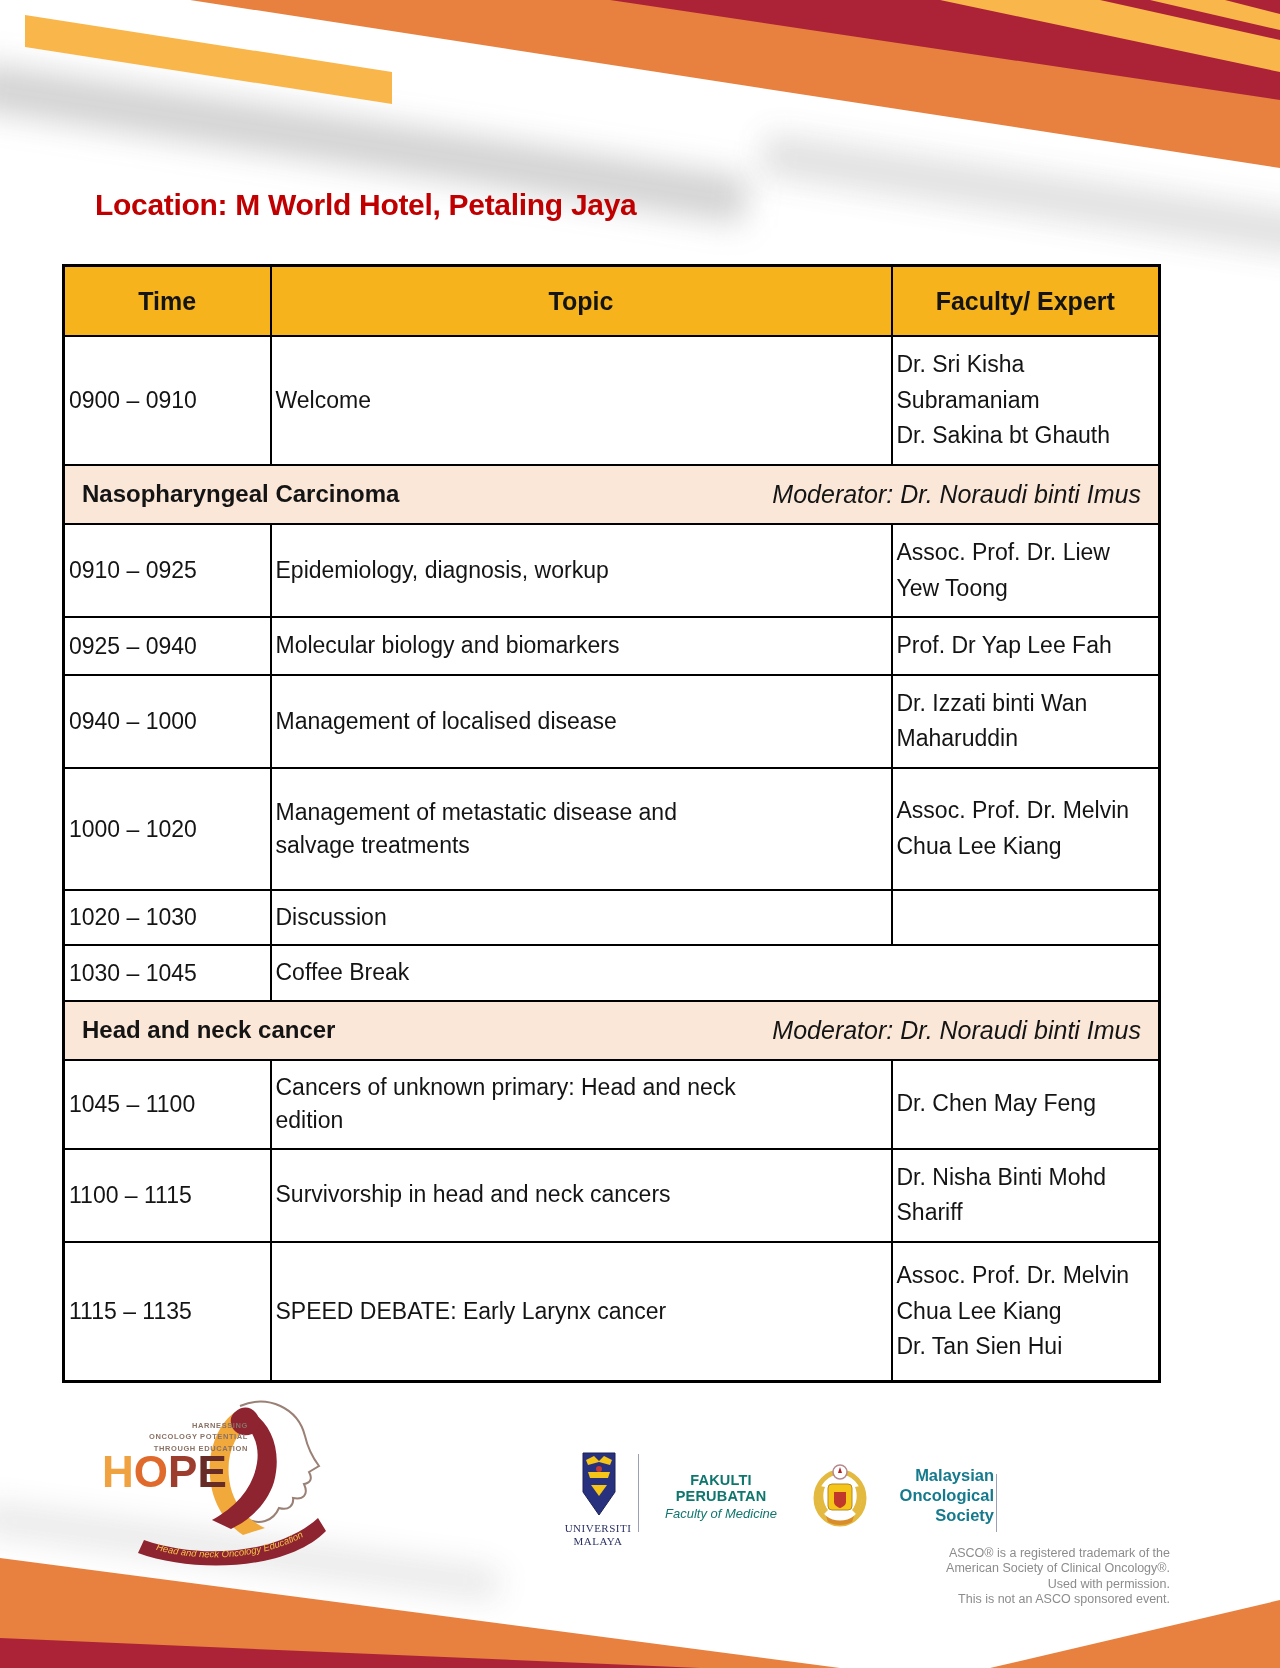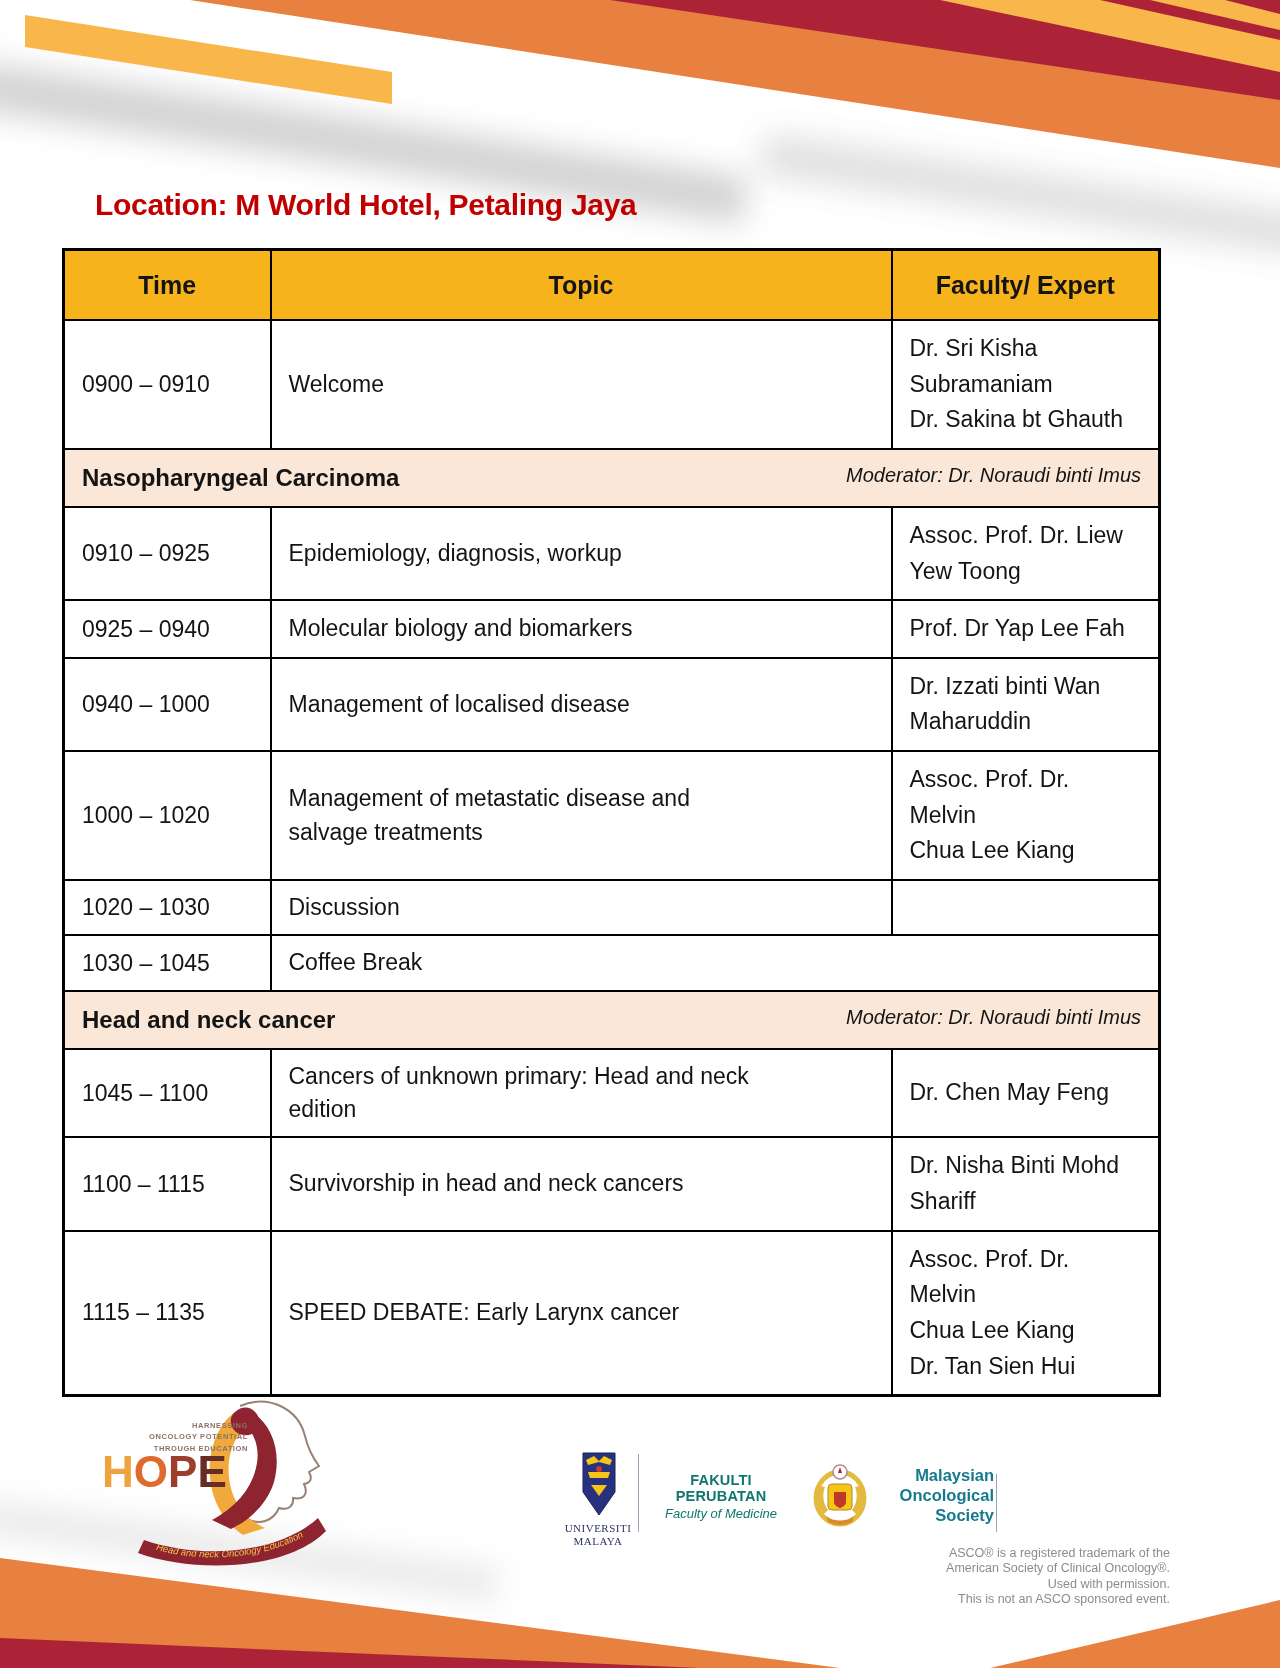--- a/index.html
+++ b/index.html
@@ -28,38 +28,38 @@
     position:absolute;left:95px;top:118px;
     font-size:40px;font-weight:bold;letter-spacing:-.5px;color:#A42837;
   }
   .location{
     position:absolute;left:95px;top:188px;
     font-size:30px;font-weight:bold;color:#C00000;letter-spacing:-.3px;
   }
 
   
   .schedule{
-    position:absolute;left:62px;top:248px;
+    position:absolute;left:62px;top:264px;
     border-collapse:collapse;table-layout:fixed;width:1096px;
     border:3px solid #000;
     font-size:23px;color:#141414;
   }
-  .schedule td,.schedule th{border:2px solid #000;padding:10px 17px;vertical-align:middle;}
+  .schedule td,.schedule th{border:2px solid #000;padding:10px 4px;vertical-align:middle;}
   .schedule thead th{
     background:#F6B31C;height:60px;font-size:25px;font-weight:bold;text-align:center;padding:4px;
   }
   .col-time{width:207px;text-align:left;}
   .col-topic-w{width:621px;}
   .col-fac-w{width:268px;}
   .col-topic div{line-height:1.45;}
   .col-faculty{line-height:1.55;padding:10px 14px;}
   .col-faculty div{line-height:1.55;}
   .section-row td{background:#FAE7D8;padding:14px 17px;}
   .sec-label{float:left;font-weight:bold;font-size:24px;}
-  .sec-mod{float:right;font-style:italic;font-size:20px;}
+  .sec-mod{float:right;font-style:italic;font-size:25px;}
   .row-0{height:115px;} .row-1{height:58px;} .row-2{height:88px;} .row-3{height:55px;}
   .row-4{height:90px;} .row-5{height:122px;} .row-6{height:55px;} .row-7{height:55px;}
   .row-8{height:57px;} .row-9{height:86px;} .row-10{height:80px;} .row-11{height:140px;}
 
   
   .hope-logo{position:absolute;left:92px;top:1392px;width:238px;height:178px;}
   .um-block{position:absolute;left:540px;top:1448px;width:250px;height:105px;}
   .um-shield{position:absolute;left:42px;top:4px;}
   .um-name{position:absolute;left:8px;top:74px;width:100px;text-align:center;
     font-family:"Liberation Serif",serif;font-size:11px;line-height:1.15;color:#2B3264;letter-spacing:.5px;}

